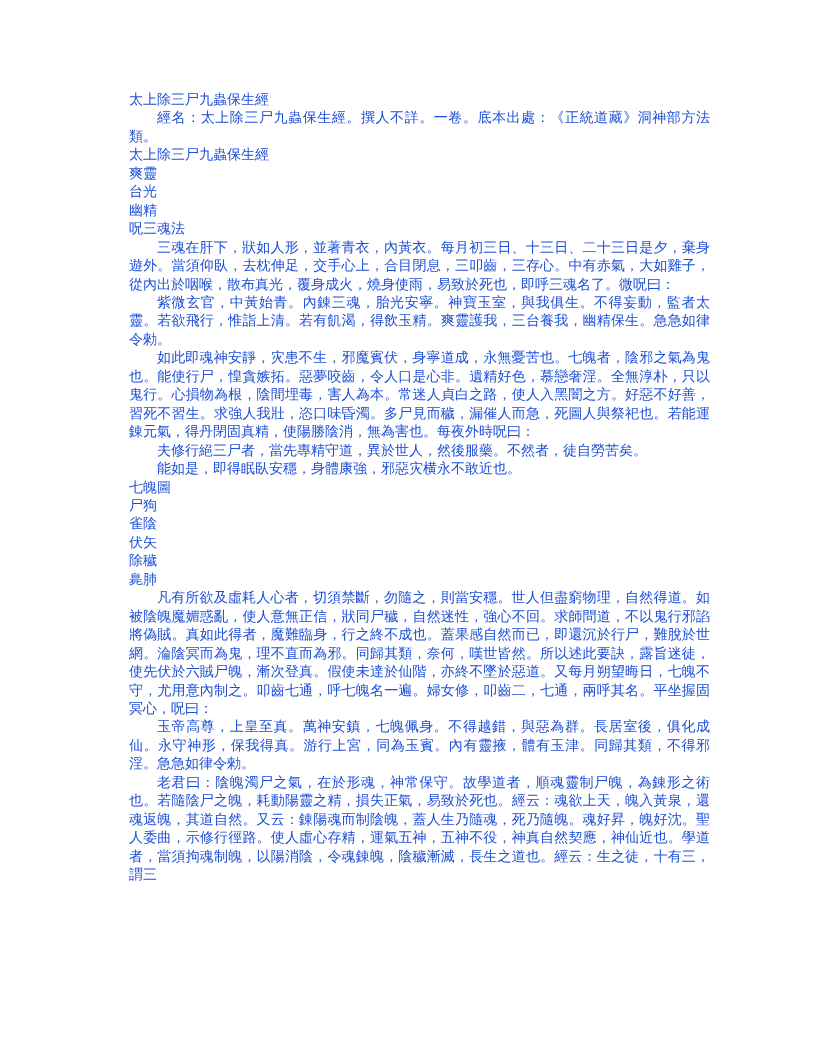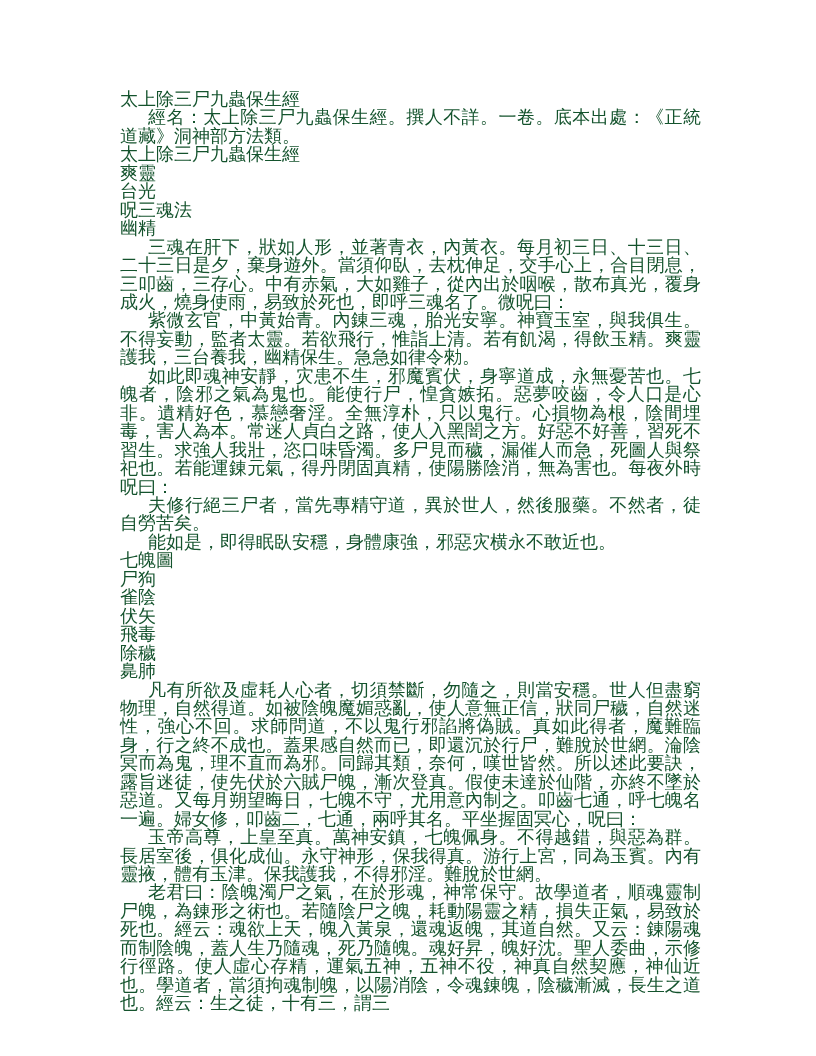--- a/index.html
+++ b/index.html
@@ -1,53 +1,52 @@
 <!DOCTYPE html>
 <html><head>
 <meta charset="utf-8">
 <style>
   html, body { margin: 0; padding: 0; background: #ffffff; }
   body { width: 816px; height: 1056px; position: relative; overflow: hidden; }
   .page {
     position: absolute;
-    left: 120px;
+    left: 129px;
     top: 90px;
     width: 581px;
     font-family: "DejaVu Serif", "Liberation Serif", serif;
-    font-size: 18px;
+    font-size: 14px;
     line-height: 18.45px;
-    color: #14532d;
+    color: #1d4ed8;
     text-align: justify;
     text-justify: inter-character;
     letter-spacing: 0;
   }
   .page p { margin: 0; padding: 0; }
   .title { text-indent: 0; }
   .ind { text-indent: 28px; }
   .item { padding-left: 28px; }
 </style>
 </head>
 <body>
 
 <div class="page">
   <p class="title">太上除三尸九蟲保生經</p>
   <p class="ind">經名：太上除三尸九蟲保生經。撰人不詳。一卷。底本出處：《正統道藏》洞神部方法類。</p>
   <p class="item">太上除三尸九蟲保生經</p>
   <p class="item">爽靈</p>
   <p class="item">台光</p>
+  <p class="item">幽精</p>
   <p class="item">呪三魂法</p>
-  <p class="item">幽精</p>
   <p class="ind">三魂在肝下，狀如人形，並著青衣，內黃衣。每月初三日、十三日、二十三日是夕，棄身遊外。當須仰臥，去枕伸足，交手心上，合目閉息，三叩齒，三存心。中有赤氣，大如雞子，從內出於咽喉，散布真光，覆身成火，燒身使雨，易致於死也，即呼三魂名了。微呪曰：</p>
   <p class="ind">紫微玄官，中黃始青。內錬三魂，胎光安寧。神寶玉室，與我俱生。不得妄動，監者太靈。若欲飛行，惟詣上清。若有飢渴，得飲玉精。爽靈護我，三台養我，幽精保生。急急如律令勑。</p>
   <p class="ind">如此即魂神安靜，灾患不生，邪魔賓伏，身寧道成，永無憂苦也。七魄者，陰邪之氣為鬼也。能使行尸，惶貪嫉拓。惡夢咬齒，令人口是心非。遺精好色，慕戀奢淫。全無淳朴，只以鬼行。心損物為根，陰間埋毒，害人為本。常迷人貞白之路，使人入黑闇之方。好惡不好善，習死不習生。求強人我壯，恣口味昏濁。多尸見而穢，漏催人而急，死圖人與祭祀也。若能運錬元氣，得丹閉固真精，使陽勝陰消，無為害也。每夜外時呪曰：</p>
   <p class="ind">夫修行絕三尸者，當先專精守道，異於世人，然後服藥。不然者，徒自勞苦矣。</p>
   <p class="ind">能如是，即得眠臥安穩，身體康強，邪惡灾横永不敢近也。</p>
   <p class="item">七魄圖</p>
   <p class="item">尸狗</p>
   <p class="item">雀陰</p>
   <p class="item">伏矢</p>
-  <p class="item">飛毒</p>
   <p class="item">除穢</p>
   <p class="item">臰肺</p>
   <p class="ind">凡有所欲及虛耗人心者，切須禁斷，勿隨之，則當安穩。世人但盡窮物理，自然得道。如被陰魄魔媚惑亂，使人意無正信，狀同尸穢，自然迷性，強心不回。求師問道，不以鬼行邪諂將偽賊。真如此得者，魔難臨身，行之終不成也。蓋果感自然而已，即還沉於行尸，難脫於世網。淪陰冥而為鬼，理不直而為邪。同歸其類，奈何，嘆世皆然。所以述此要訣，露旨迷徒，使先伏於六賊尸魄，漸次登真。假使未達於仙階，亦終不墜於惡道。又每月朔望晦日，七魄不守，尤用意內制之。叩齒七通，呼七魄名一遍。婦女修，叩齒二，七通，兩呼其名。平坐握固冥心，呪曰：</p>
-  <p class="ind">玉帝高尊，上皇至真。萬神安鎮，七魄佩身。不得越錯，與惡為群。長居室後，俱化成仙。永守神形，保我得真。游行上宮，同為玉賓。內有靈掖，體有玉津。保我護我，不得邪淫。難脫於世網。</p>
+  <p class="ind">玉帝高尊，上皇至真。萬神安鎮，七魄佩身。不得越錯，與惡為群。長居室後，俱化成仙。永守神形，保我得真。游行上宮，同為玉賓。內有靈掖，體有玉津。同歸其類，不得邪淫。急急如律令勑。</p>
   <p class="ind">老君曰：陰魄濁尸之氣，在於形魂，神常保守。故學道者，順魂靈制尸魄，為錬形之術也。若隨陰尸之魄，耗動陽靈之精，損失正氣，易致於死也。經云：魂欲上天，魄入黃泉，還魂返魄，其道自然。又云：錬陽魂而制陰魄，蓋人生乃隨魂，死乃隨魄。魂好昇，魄好沈。聖人委曲，示修行徑路。使人虛心存精，運氣五神，五神不役，神真自然契應，神仙近也。學道者，當須拘魂制魄，以陽消陰，令魂錬魄，陰穢漸滅，長生之道也。經云：生之徒，十有三，謂三</p>
 </div>
 
 </body></html>

